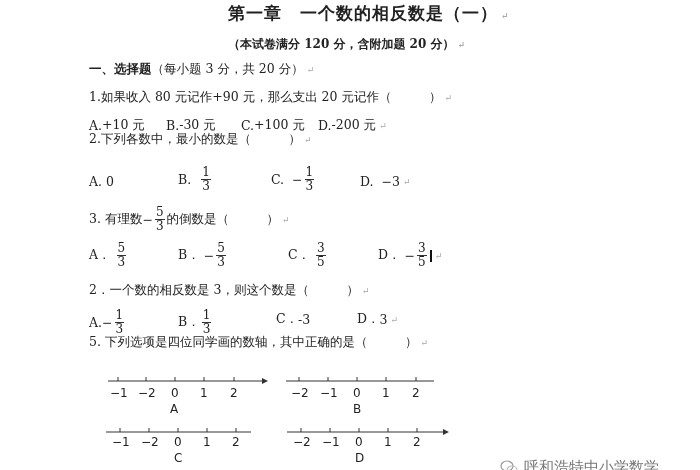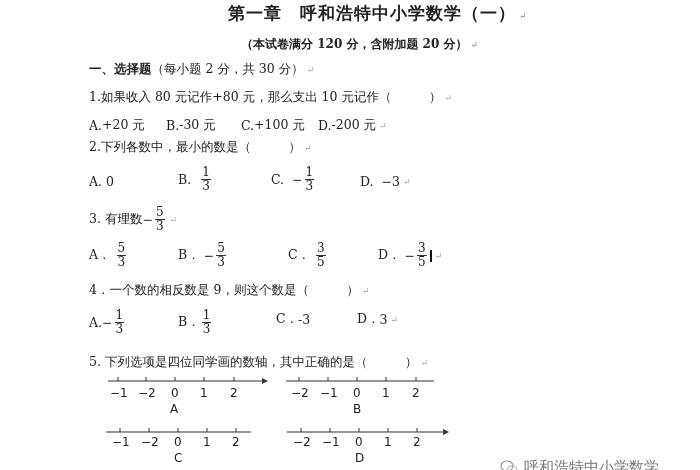--- a/index.html
+++ b/index.html
@@ -15,93 +15,94 @@
   .nl{position:absolute;}
   .nl svg{display:block;}
   .nl-label{position:absolute;font-size:12px;font-family:"DejaVu Sans",sans-serif;}
   .wm{font-family:"DejaVu Sans",sans-serif;font-size:15px;color:#777;}
   .cursor{display:inline-block;width:2px;height:12px;background:#111;vertical-align:bottom;margin-left:1px;}
 </style>
 </head>
 <body>
 
 <div class="abs title" style="left:228px;top:2px;">
-  <span>第一章　呼和浩特中小学数学（一）</span><span class="pm">↵</span>
-</div>
-<div class="abs sub" style="left:241px;top:36px;">
+  <span>第一章　一个数的相反数是（一）</span><span class="pm">↵</span>
+</div>
+<div class="abs sub" style="left:228px;top:36px;">
   <span>（本试卷满分 120 分，含附加题 20 分）</span><span class="pm">↵</span>
 </div>
 
 <div class="abs q" style="left:89px;top:61px;">
-  <b>一、选择题</b><span>（每小题 2 分，共 30 分）</span><span class="pm">↵</span>
+  <b>一、选择题</b><span>（每小题 3 分，共 20 分）</span><span class="pm">↵</span>
 </div>
 
 <div class="abs q" style="left:89px;top:89px;">
-  <span>1.如果收入 80 元记作+80 元，那么支出 10 元记作（　　　）</span><span class="pm">↵</span>
+  <span>1.如果收入 80 元记作+90 元，那么支出 20 元记作（　　　）</span><span class="pm">↵</span>
 </div>
 <div class="abs opt" style="left:89px;top:117px;">
     <span>A.</span>
-    <span>+20 元</span>
+    <span>+10 元</span>
   </div>
 <div class="abs opt" style="left:166px;top:117px;">
     <span>B.</span>
     <span>-30 元</span>
   </div>
 <div class="abs opt" style="left:241px;top:117px;">
     <span>C.</span>
     <span>+100 元</span>
   </div>
 <div class="abs opt" style="left:318px;top:117px;">
     <span>D.</span>
     <span>-200 元</span>
     <span class="pm">↵</span>
   </div>
 
-<div class="abs q" style="left:89px;top:139px;">
+<div class="abs q" style="left:89px;top:131px;">
   <span>2.下列各数中，最小的数是（　　　）</span><span class="pm">↵</span>
 </div>
 <div class="abs opt" style="left:89px;top:174px;"><span>A.</span>&nbsp;<span>0</span></div>
 <div class="abs opt" style="left:178px;top:166px;"><span>B.</span>&nbsp;&nbsp;<span class="frac">
       <span class="n">1</span>
       <span>3</span>
     </span></div>
 <div class="abs opt" style="left:271px;top:166px;"><span>C.</span>&nbsp;&nbsp;<span>−</span><span class="frac">
       <span class="n">1</span>
       <span>3</span>
     </span></div>
 <div class="abs opt" style="left:360px;top:174px;"><span>D.</span>&nbsp;&nbsp;<span>−3</span><span class="pm">↵</span></div>
 
 <div class="abs opt" style="left:89px;top:206px;">
   <span>3. 有理数</span>
     <span>−</span>
     <span class="frac">
       <span class="n">5</span>
       <span>3</span>
     </span>
+    <span>的倒数是（　　　）</span>
     <span class="pm">↵</span>
 </div>
 <div class="abs opt" style="left:89px;top:242px;"><span>A．</span>&nbsp;<span class="frac">
       <span class="n">5</span>
       <span>3</span>
     </span></div>
 <div class="abs opt" style="left:178px;top:242px;"><span>B．</span>&nbsp;<span>−</span><span class="frac">
       <span class="n">5</span>
       <span>3</span>
     </span></div>
 <div class="abs opt" style="left:288px;top:242px;"><span>C．</span>&nbsp;<span class="frac">
       <span class="n">3</span>
       <span>5</span>
     </span></div>
 <div class="abs opt" style="left:378px;top:242px;"><span>D．</span>&nbsp;<span>−</span><span class="frac">
       <span class="n">3</span>
       <span>5</span>
     </span><span class="cursor"></span><span class="pm">↵</span></div>
 
 <div class="abs q" style="left:89px;top:282px;">
-  <span>4．一个数的相反数是 9，则这个数是（　　　）</span><span class="pm">↵</span>
+  <span>2．一个数的相反数是 3，则这个数是（　　　）</span><span class="pm">↵</span>
 </div>
 <div class="abs opt" style="left:89px;top:309px;">
     <span>A.</span>
     <span>−</span>
     <span class="frac">
       <span class="n">1</span>
       <span>3</span>
     </span>
   </div>
 <div class="abs opt" style="left:178px;top:309px;">
@@ -114,21 +115,21 @@
 <div class="abs opt" style="left:276px;top:311px;">
     <span>C．</span>
     <span>-3</span>
   </div>
 <div class="abs opt" style="left:357px;top:311px;">
     <span>D．</span>
     <span>3</span>
     <span class="pm">↵</span>
   </div>
 
-<div class="abs q" style="left:89px;top:354px;">
+<div class="abs q" style="left:89px;top:334px;">
   <span>5. 下列选项是四位同学画的数轴，其中正确的是（　　　）</span><span class="pm">↵</span>
 </div>
 
 <div class="nl" style="left:108px;top:374px;width:160px;height:50px;">
   <svg width="160" height="12">
     <line x1="0" y1="7" x2="154" y2="7" stroke="#333" stroke-width="1.2"></line>
     <polygon points="154,4 160,7 154,10" fill="#333"></polygon>
     <line x1="10" y1="3" x2="10" y2="7" stroke="#333"></line>
       <line x1="38" y1="3" x2="38" y2="7" stroke="#333"></line>
       <line x1="67" y1="3" x2="67" y2="7" stroke="#333"></line>

